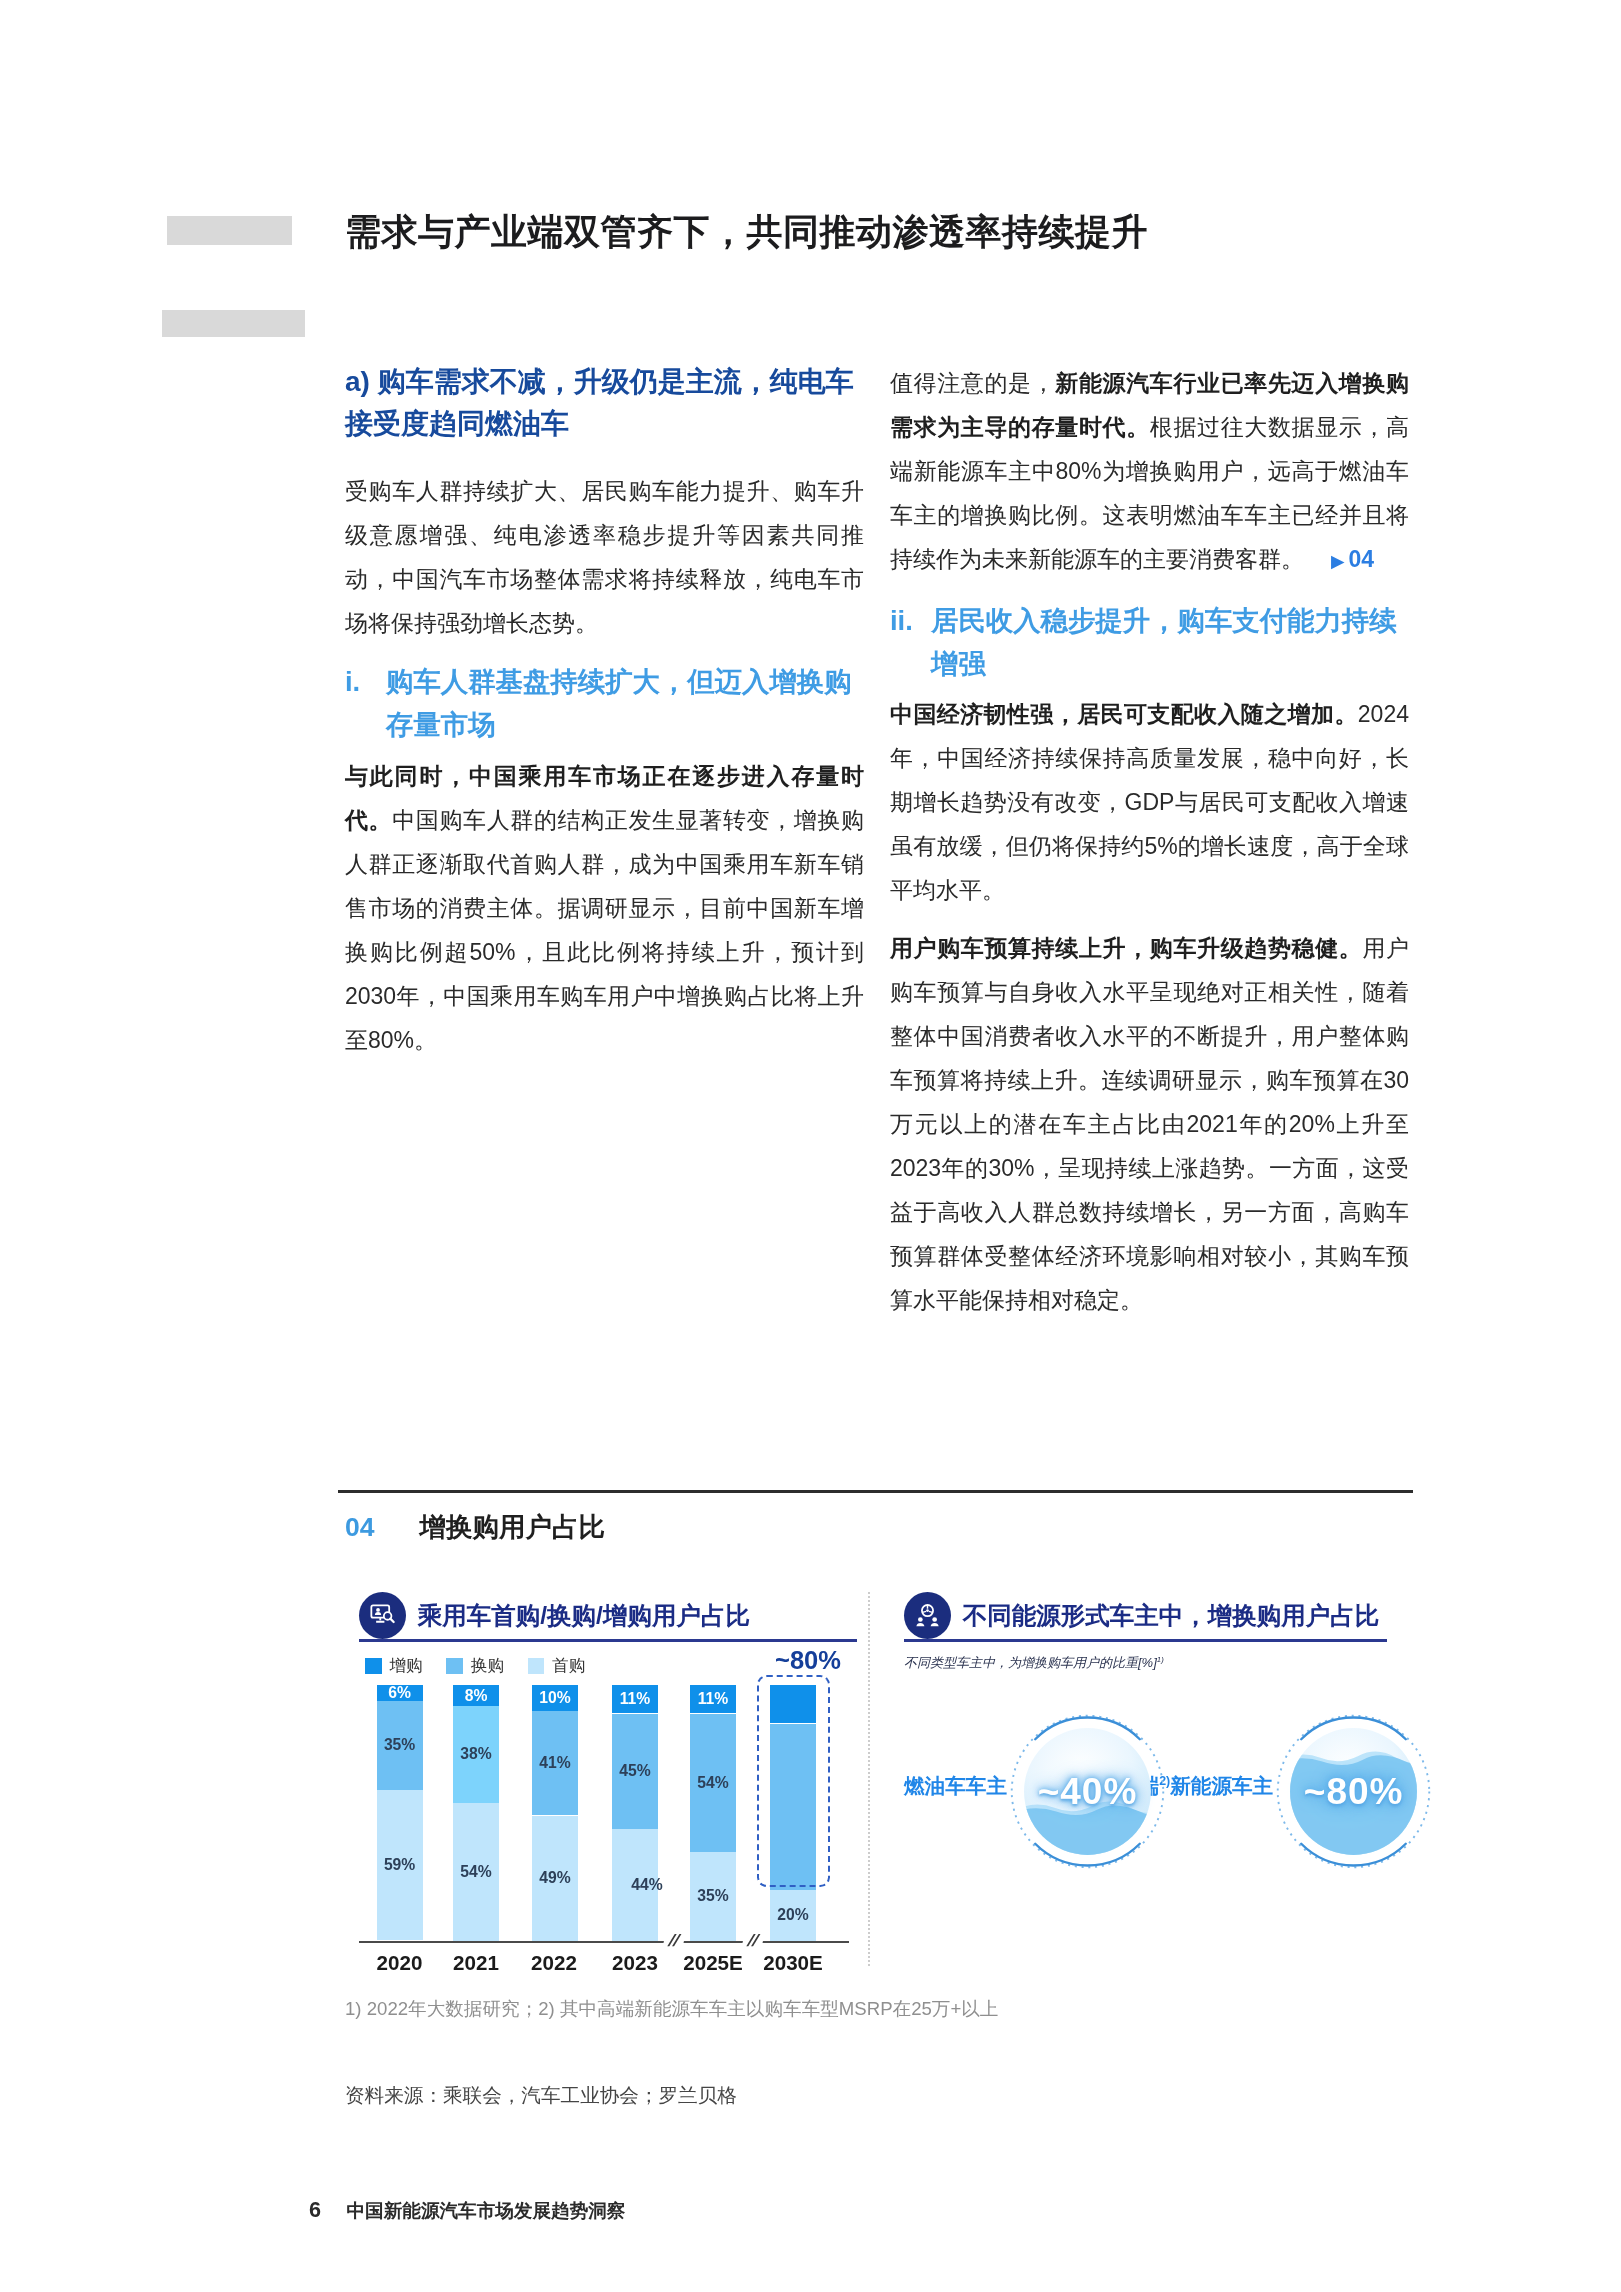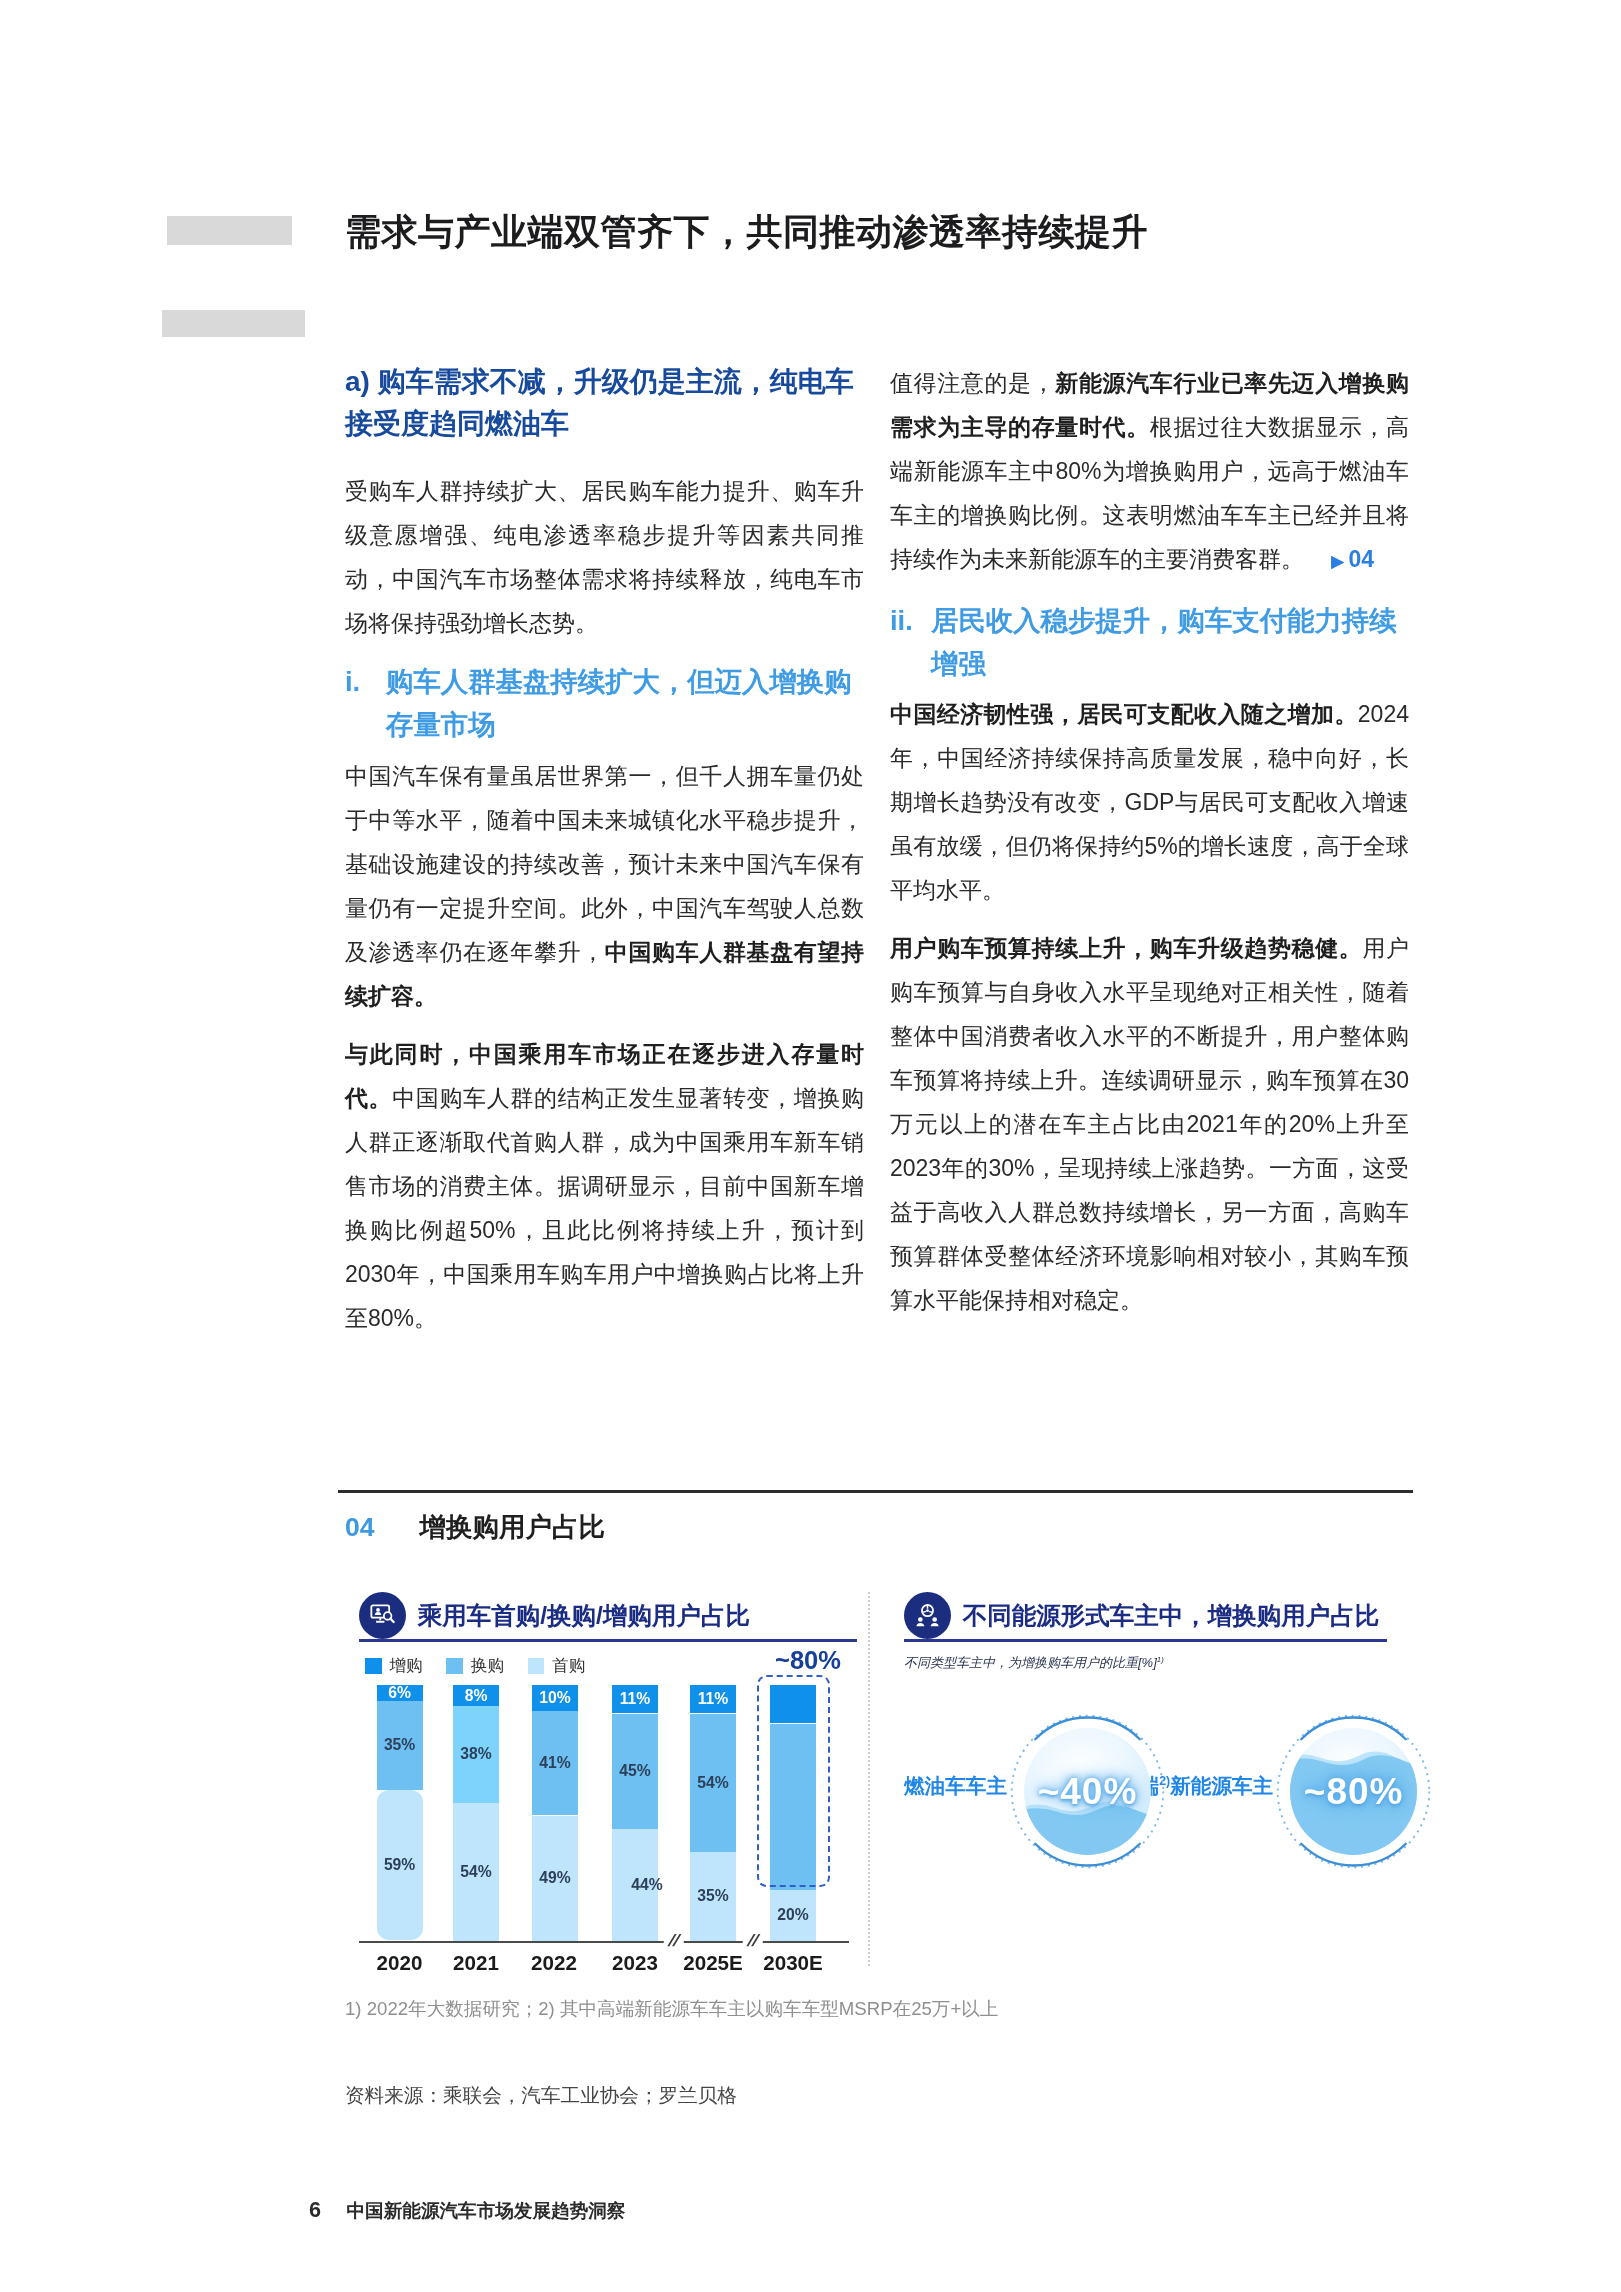--- a/index.html
+++ b/index.html
@@ -88,21 +88,20 @@
 
 <div class="gray-bar" id="gray-bar-1"></div>
 <div class="gray-bar" id="gray-bar-2"></div>
 
 <h1 class="page-title">需求与产业端双管齐下，共同推动渗透率持续提升</h1>
 
 <div class="col" id="col-left">
   <h2 class="sec-heading">a) 购车需求不减，升级仍是主流，纯电车接受度趋同燃油车</h2>
   <p>受购车人群持续扩大、居民购车能力提升、购车升级意愿增强、纯电渗透率稳步提升等因素共同推动，中国汽车市场整体需求将持续释放，纯电车市场将保持强劲增长态势。</p>
   <h3 class="sub-heading"><span class="marker">i.</span><span>购车人群基盘持续扩大，但迈入增换购存量市场</span></h3>
-  <p><span>中国汽车保有量虽居世界第一，但千人拥车量仍处于中等水平，随着中国未来城镇化水平稳步提升，基础设施建设的持续改善，预计未来中国汽车保有量仍有一定提升空间。此外，中国汽车驾驶人总数及渗透率仍在逐年攀升，</span><strong>中国购车人群基盘有望持续扩容。</strong></p>
   <p><strong>与此同时，中国乘用车市场正在逐步进入存量时代。</strong><span>中国购车人群的结构正发生显著转变，增换购人群正逐渐取代首购人群，成为中国乘用车新车销售市场的消费主体。据调研显示，目前中国新车增换购比例超50%，且此比例将持续上升，预计到2030年，中国乘用车购车用户中增换购占比将上升至80%。</span></p>
 </div>
 
 <div class="col" id="col-right">
   <p><span>值得注意的是，</span><strong>新能源汽车行业已率先迈入增换购需求为主导的存量时代。</strong><span>根据过往大数据显示，高端新能源车主中80%为增换购用户，远高于燃油车车主的增换购比例。这表明燃油车车主已经并且将持续作为未来新能源车的主要消费客群。</span><span class="xref-link"><span class="arr">▶</span><span>04</span></span></p>
   <h3 class="sub-heading"><span class="marker">ii.</span><span>居民收入稳步提升，购车支付能力持续增强</span></h3>
   <p><strong>中国经济韧性强，居民可支配收入随之增加。</strong><span>2024年，中国经济持续保持高质量发展，稳中向好，长期增长趋势没有改变，GDP与居民可支配收入增速虽有放缓，但仍将保持约5%的增长速度，高于全球平均水平。</span></p>
   <p><strong>用户购车预算持续上升，购车升级趋势稳健。</strong><span>用户购车预算与自身收入水平呈现绝对正相关性，随着整体中国消费者收入水平的不断提升，用户整体购车预算将持续上升。连续调研显示，购车预算在30万元以上的潜在车主占比由2021年的20%上升至2023年的30%，呈现持续上涨趋势。一方面，这受益于高收入人群总数持续增长，另一方面，高购车预算群体受整体经济环境影响相对较小，其购车预算水平能保持相对稳定。</span></p>
 </div>
 
@@ -136,21 +135,21 @@
         <span class="legend-swatch" style="background: rgb(110, 192, 243);"></span>
         <span>换购</span>
       </span>
       <span class="legend-item">
         <span class="legend-swatch" style="background: rgb(191, 229, 252);"></span>
         <span>首购</span>
       </span>
     </div>
   <div class="bar-chart">
       <div class="axis-line"></div>
-      <div style="position: absolute; left: 17.6px; width: 46px; top: 111px; height: 150px; background: rgb(191, 229, 252); border-radius: 12px;">
+      <div style="position: absolute; left: 17.6px; width: 46px; top: 111px; height: 150px; background: rgb(191, 229, 252);">
         <div style="position: absolute; inset: 0px; display: flex; align-items: center; justify-content: center; font-weight: 700; font-size: 15.7px; color: rgb(45, 64, 89); overflow: visible;">59%</div>
       </div>
       <div style="position: absolute; left: 17.6px; width: 46px; top: 22px; height: 89px; background: rgb(110, 192, 243);">
         <div style="position: absolute; inset: 0px; display: flex; align-items: center; justify-content: center; font-weight: 700; font-size: 15.7px; color: rgb(45, 64, 89); overflow: visible;">35%</div>
       </div>
       <div style="position: absolute; left: 17.6px; width: 46px; top: 6.9px; height: 15.3px; background: rgb(15, 144, 234);">
         <div style="position: absolute; inset: 0px; display: flex; align-items: center; justify-content: center; font-weight: 700; font-size: 15.7px; color: rgb(255, 255, 255); overflow: visible;">6%</div>
       </div>
       <div class="x-label" style="left: 1.5px;">2020</div>
       <div style="position: absolute; left: 94px; width: 46px; top: 124px; height: 138px; background: rgb(191, 229, 252);">

